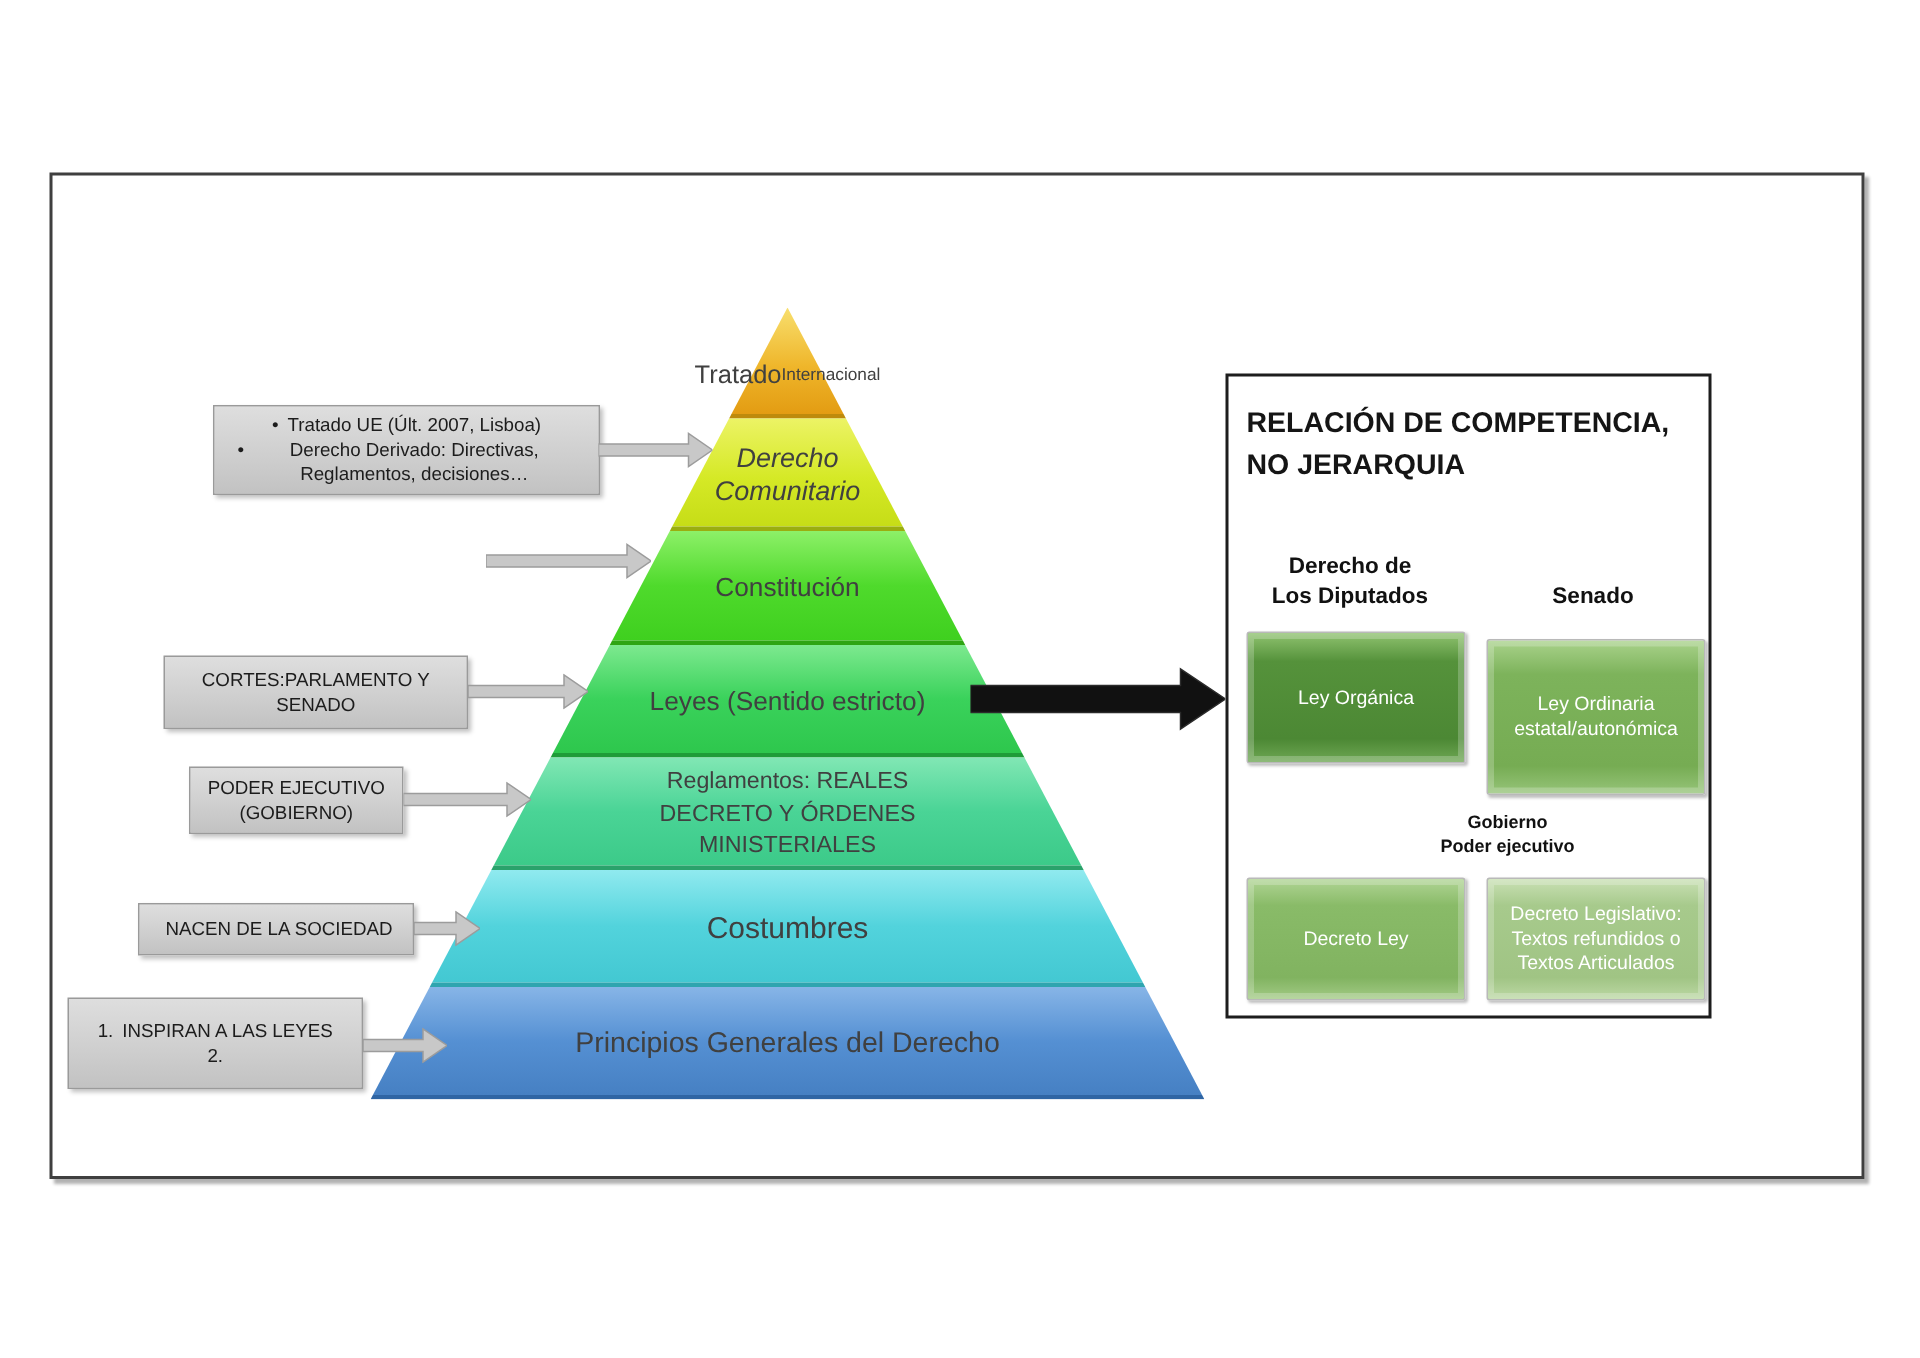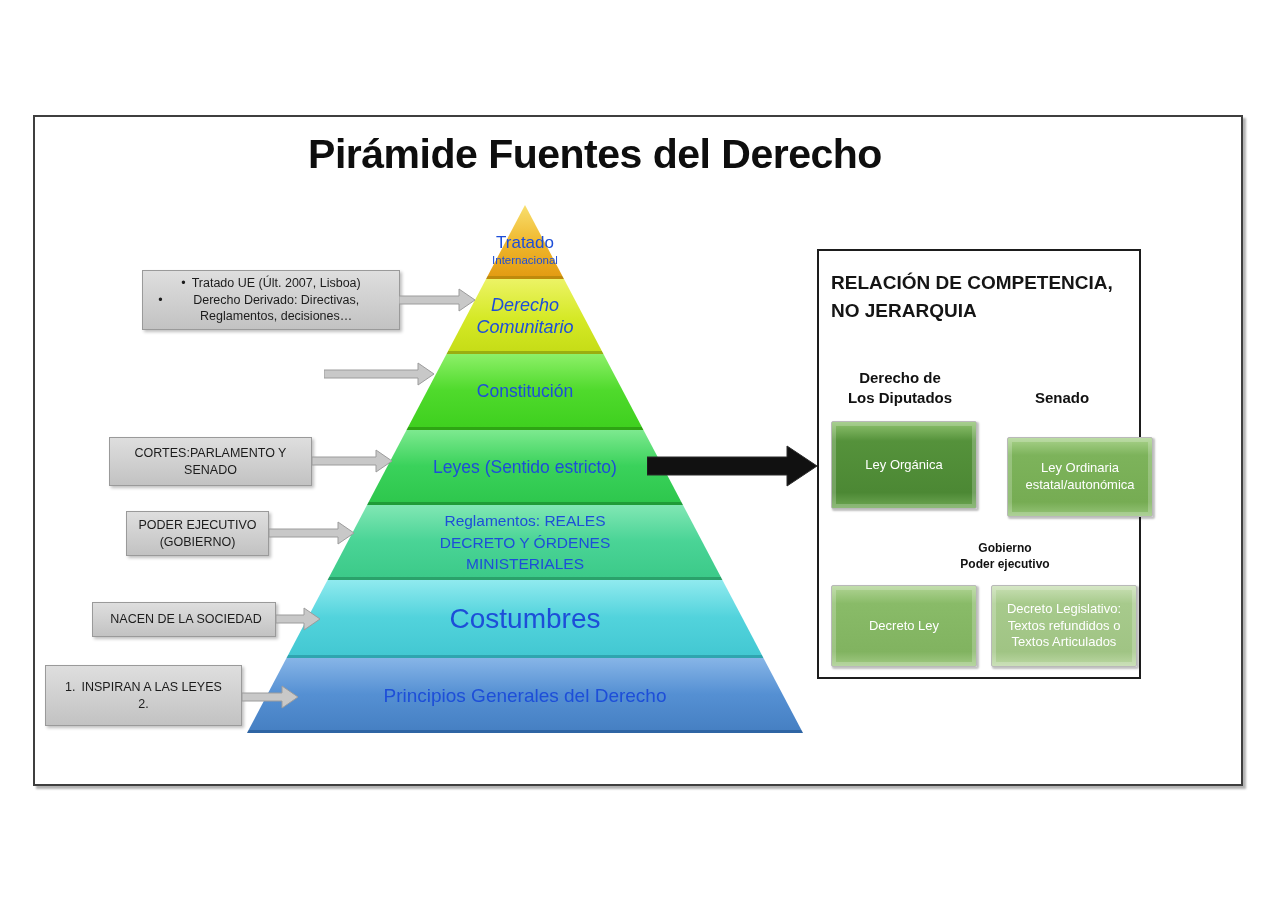--- a/index.html
+++ b/index.html
@@ -30,30 +30,30 @@
   .band-2 { height:75px; background:linear-gradient(180deg,#ECF365 0%,#D5E926 55%,#C6DD17 100%); border-bottom:3px solid #9AAE10; }
   .band-3 { height:76px; background:linear-gradient(180deg,#8DF068 0%,#4FDA2C 50%,#3FD01F 100%); border-bottom:3px solid #2EA513; }
   .band-4 { height:75px; background:linear-gradient(180deg,#7DE98F 0%,#3AD25B 50%,#2EC74D 100%); border-bottom:3px solid #1F9C38; }
   .band-5 { height:75px; background:linear-gradient(180deg,#81E7B4 0%,#4AD496 50%,#3CCA89 100%); border-bottom:3px solid #2AA26B; }
   .band-6 { height:78px; background:linear-gradient(180deg,#90EAEF 0%,#52D3DC 50%,#43C8D2 100%); border-bottom:3px solid #2FA5AF; }
   .band-7 { height:75px; background:linear-gradient(180deg,#87B5E7 0%,#5590D3 50%,#4680C3 100%); border-bottom:3px solid #2F65A4; }
 
   .pyramid-labels { position:absolute; inset:0; pointer-events:none; }
   .plabel {
     position:absolute; left:0; width:100%;
-    display:flex; flex-direction:column; align-items:center; justify-content:center;
-    text-align:center; color:#1d4ed8; white-space:pre-line; line-height:1.22;
+    display:flex; flex-direction:row; align-items:center; justify-content:center;
+    text-align:center; color:#404040; white-space:pre-line; line-height:1.22;
   }
   .plabel-1 { top:0;    height:74px; font-size:17px; padding-top:16px; }
   .plabel-1 .sub { font-size:11.5px; }
   .plabel-2 { top:74px;  height:75px; font-size:18px;font-style:italic; }
   .plabel-3 { top:149px; height:76px; font-size:17.5px; }
   .plabel-4 { top:225px; height:75px; font-size:17.5px; }
   .plabel-5 { top:300px; height:75px; font-size:15.5px; line-height:1.4; }
-  .plabel-6 { top:375px; height:78px; font-size:28px; }
+  .plabel-6 { top:375px; height:78px; font-size:20px; }
   .plabel-7 { top:453px; height:75px; font-size:19px; }
 
   
   .callout {
     position:absolute;
     background:linear-gradient(180deg,#DEDEDE 0%,#CFCFCF 55%,#C2C2C2 100%);
     border:1px solid #9a9a9a;
     box-shadow:2px 2px 3px rgba(0,0,0,0.25);
     display:flex; flex-direction:column; justify-content:center;
     font-size:12.5px; line-height:1.35; color:#1c1c1c; text-align:center;
@@ -85,36 +85,35 @@
   .hdr-cell { width:162px; display:flex; align-items:flex-end; justify-content:center;
     font-size:15px; font-weight:600; text-align:center; line-height:1.3; white-space:pre-line; padding-bottom:4px; }
   .gbox {
     position:absolute; border-radius:2px; border:1px solid #b9b9b9;
     display:flex; align-items:center; justify-content:center; text-align:center;
     color:#fff; font-size:13px; line-height:1.3; white-space:pre-line;
     box-shadow:1.5px 1.5px 2px rgba(0,0,0,0.25), inset 0 0 0 4px rgba(255,255,255,0.22);
     padding:4px;
   }
   .gbox-1 { left:12px;  top:170px; width:146px; height:88px; background:linear-gradient(180deg,#8FC26F 0%,#55923B 22%,#4C8834 82%,#6EA754 100%); }
-  .gbox-2 { left:172px; top:186px; width:146px; height:80px; background:linear-gradient(180deg,#A9D28B 0%,#7DB35B 22%,#76AC53 82%,#96C479 100%);margin-left:16px; }
+  .gbox-2 { left:172px; top:175px; width:146px; height:104px; background:linear-gradient(180deg,#A9D28B 0%,#7DB35B 22%,#76AC53 82%,#96C479 100%); }
   .hdr-gobierno {
     position:absolute; top:282px; left:0; width:324px; height:48px;
     display:flex; align-items:center; justify-content:center;
     font-size:12px; font-weight:600; text-align:center; line-height:1.3; white-space:pre-line;margin-left:24px;
   }
   .gbox-3 { left:12px;  top:334px; width:146px; height:82px; background:linear-gradient(180deg,#B0D494 0%,#89BB68 22%,#81B360 82%,#A2CA85 100%); }
   .gbox-4 { left:172px; top:334px; width:146px; height:82px; background:linear-gradient(180deg,#C9E0B4 0%,#A7CA8C 22%,#A0C484 82%,#BCD8A4 100%); }
 </style>
 </head>
 <body>
 
 <div class="stage">
   <div class="slide">
 
-    <div class="slide-title">Pirámide Fuentes del Derecho</div>
 
     <div class="pyramid">
       <div class="pyramid-shape">
         <div class="band band-1"></div>
         <div class="band band-2"></div>
         <div class="band band-3"></div>
         <div class="band band-4"></div>
         <div class="band band-5"></div>
         <div class="band band-6"></div>
         <div class="band band-7"></div>

